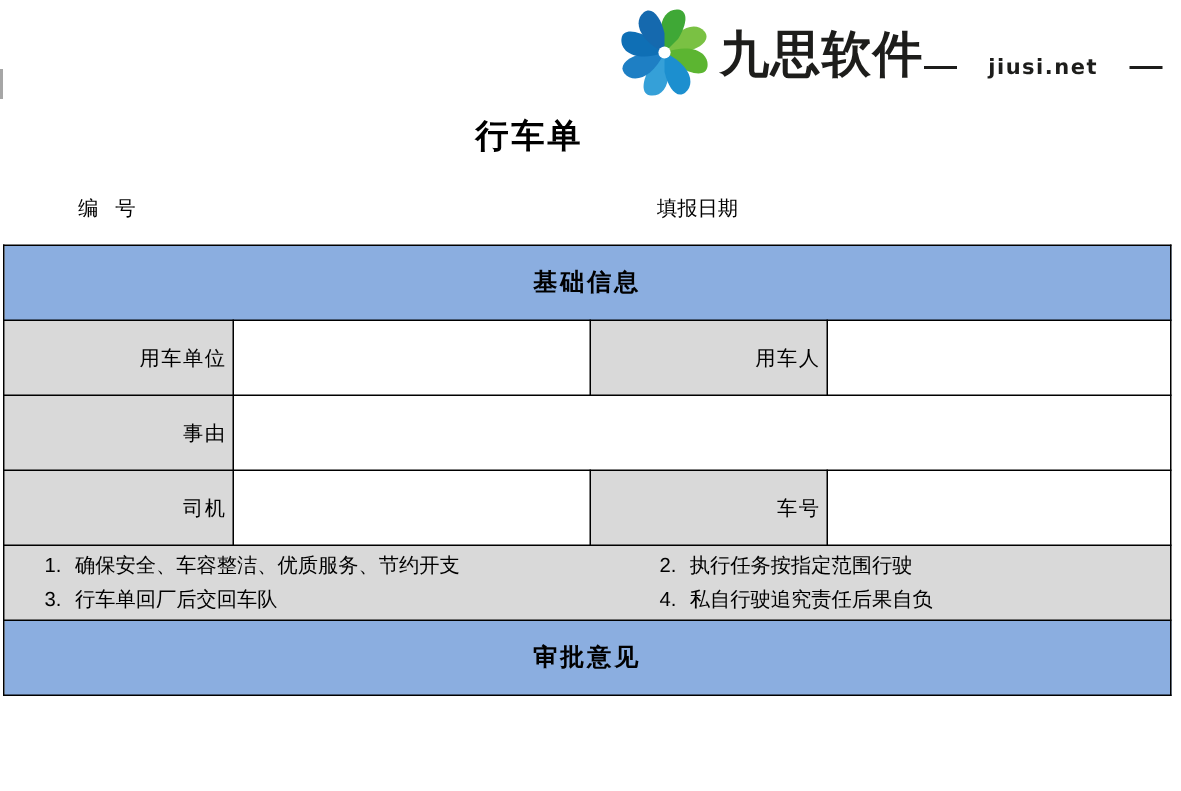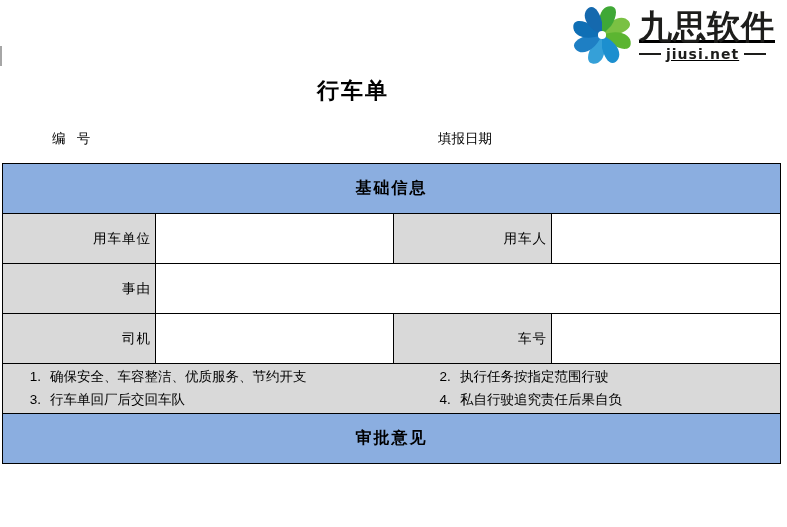--- a/index.html
+++ b/index.html
@@ -35,39 +35,38 @@
     align-items: center;
     gap: 6px;
   }
   .logo-mark {
     width: 62px;
     height: 58px;
     flex: 0 0 auto;
   }
   .logo-text {
     display: flex;
-    flex-direction: column;
-    align-items: flex-start;
+    flex-direction: row;
+    align-items: flex-end;
     justify-content: center;
     padding-top: 2px;
-    text-decoration: underline;
   }
   .logo-cn {
     font-family: "DejaVu Sans", "Liberation Sans", sans-serif;
     font-size: 33px;
     font-weight: bold;
     letter-spacing: 1px;
     color: #1d1d1b;
     line-height: 1.05;
   }
   .logo-en {
     display: flex;
     align-items: center;
     justify-content: center;
-    gap: 5px;
+    gap: 21px;
     font-family: "DejaVu Sans", "Liberation Sans", sans-serif;
     font-size: 14px;
     font-weight: bold;
     color: #1d1d1b;
     letter-spacing: 1px;
     margin-top: 1px;
   }
   .logo-en .rule {
     display: inline-block;
     width: 22px;

